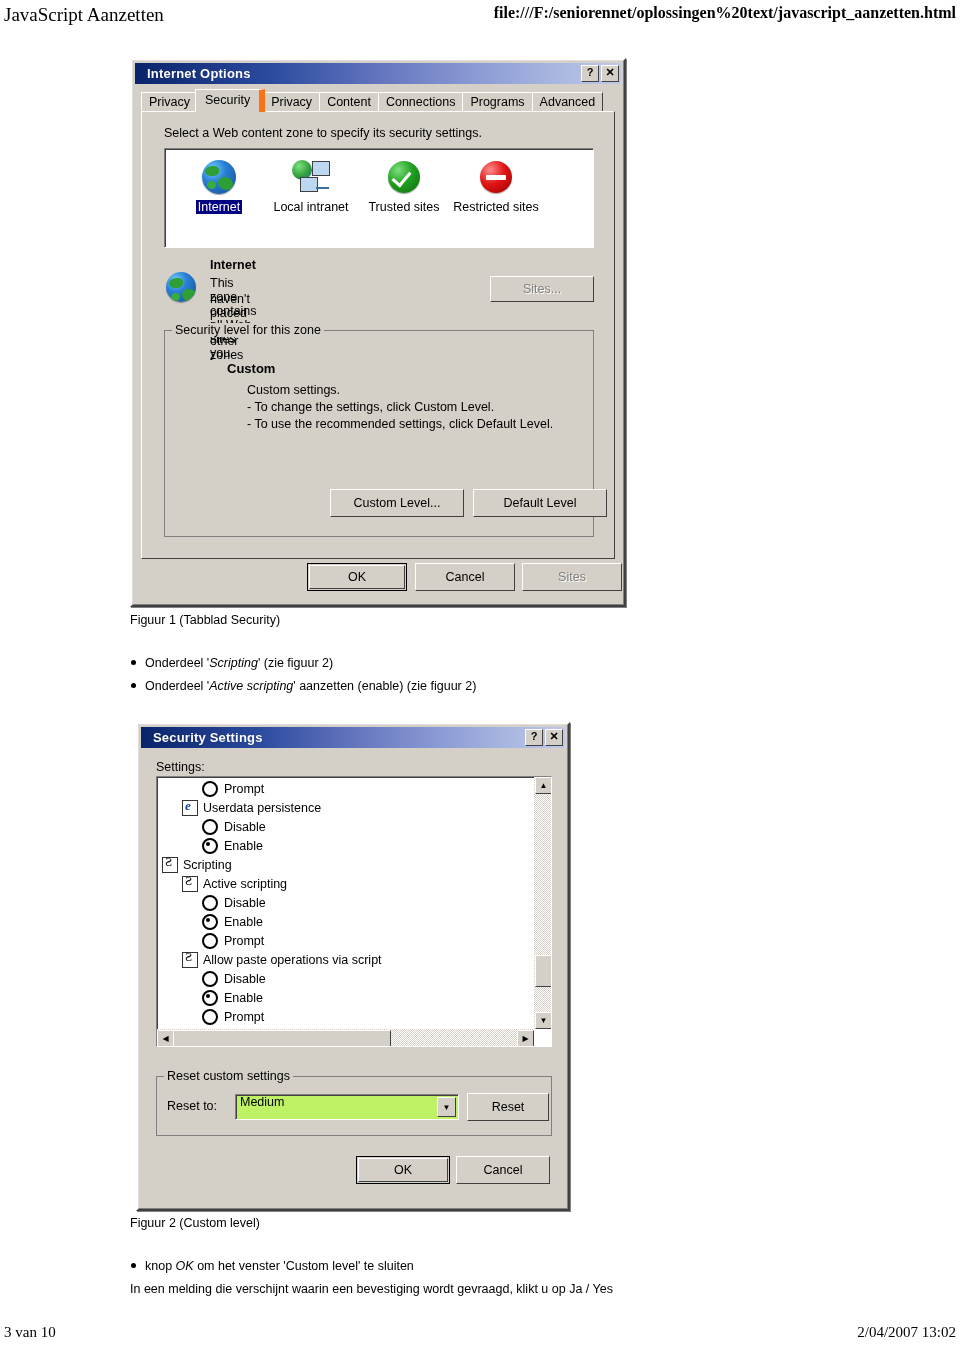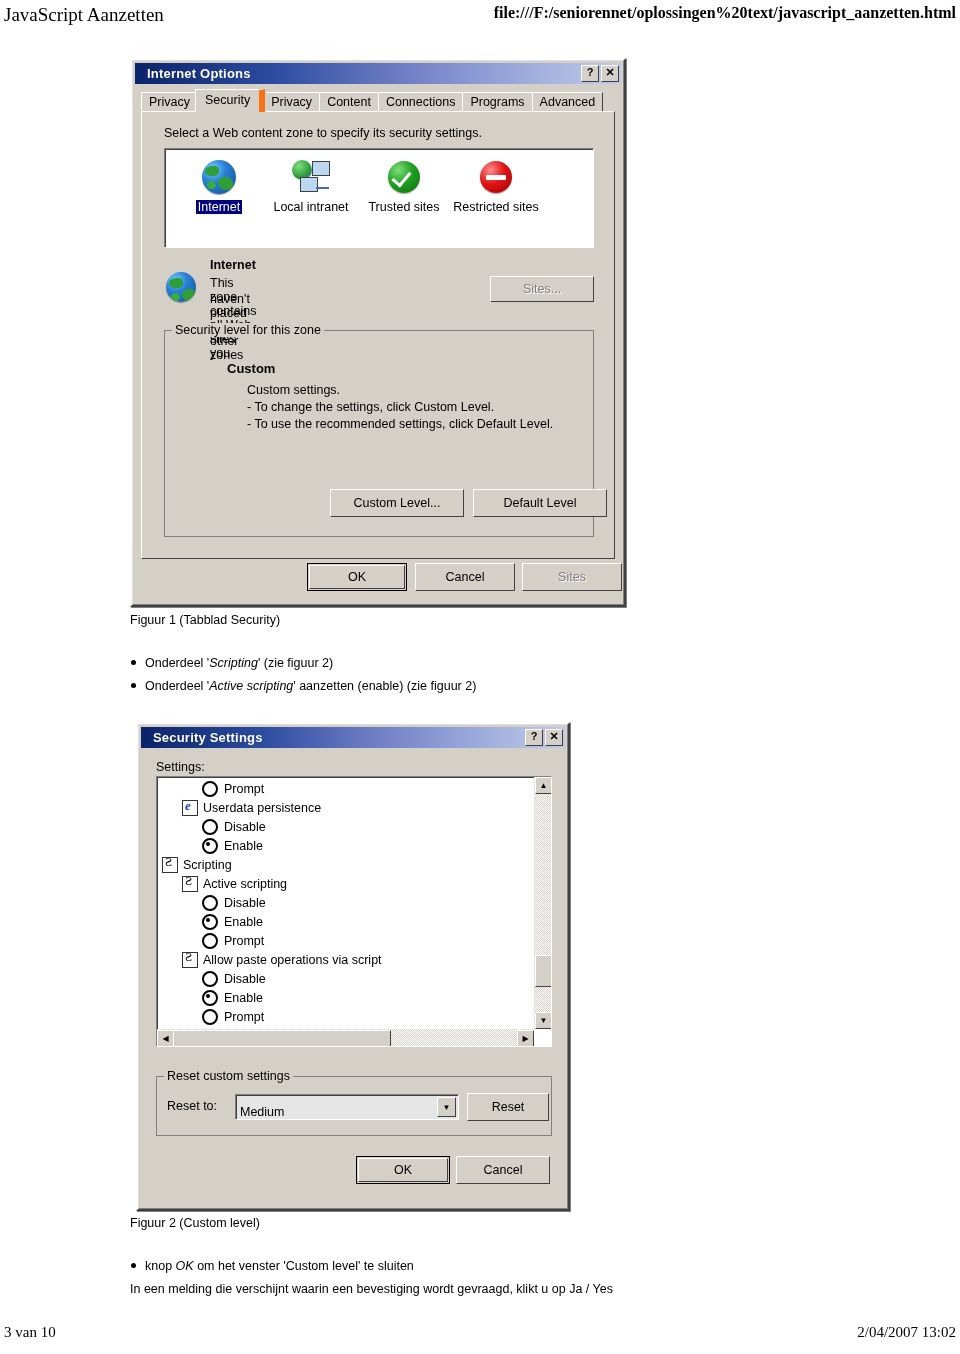--- a/index.html
+++ b/index.html
@@ -109,23 +109,23 @@
      repeating-conic-gradient(#d4d0c8 0% 25%, #ffffff 0% 50%) 0 0/2px 2px;}
   .sb-btn{position:absolute;width:15px;height:15px;background:#d4d0c8;
      border-top:1px solid #ffffff;border-left:1px solid #ffffff;
      border-right:1px solid #404040;border-bottom:1px solid #404040;
      display:flex;align-items:center;justify-content:center;font-size:8px;line-height:1;}
   .sb-thumb{position:absolute;background:#d4d0c8;
      border-top:1px solid #ffffff;border-left:1px solid #ffffff;
      border-right:1px solid #404040;border-bottom:1px solid #404040;}
 
   
-  .combo{position:absolute;background:#e5e5e5;border-top:1px solid #808080;border-left:1px solid #808080;
+  .combo{position:absolute;background:#bef264;border-top:1px solid #808080;border-left:1px solid #808080;
      border-right:1px solid #ffffff;border-bottom:1px solid #ffffff;box-shadow:inset 1px 1px 0 #404040;
-     display:flex;align-items:flex-end;font-size:12.5px;padding-left:4px;}
+     display:flex;align-items:flex-start;font-size:12.5px;padding-left:4px;}
   .combo .arrow{position:absolute;right:2px;top:2px;width:17px;bottom:2px;background:#d4d0c8;
      border-top:1px solid #ffffff;border-left:1px solid #ffffff;
      border-right:1px solid #404040;border-bottom:1px solid #404040;
      display:flex;align-items:center;justify-content:center;font-size:8px;}
 
   
   .cap{position:absolute;font-size:12.5px;}
   .bullet{position:absolute;font-size:12.5px;}
   .bullet .dot{position:absolute;left:-14px;top:4px;width:5px;height:5px;background:#000;border-radius:50%;}
   .it{font-style:italic;}

